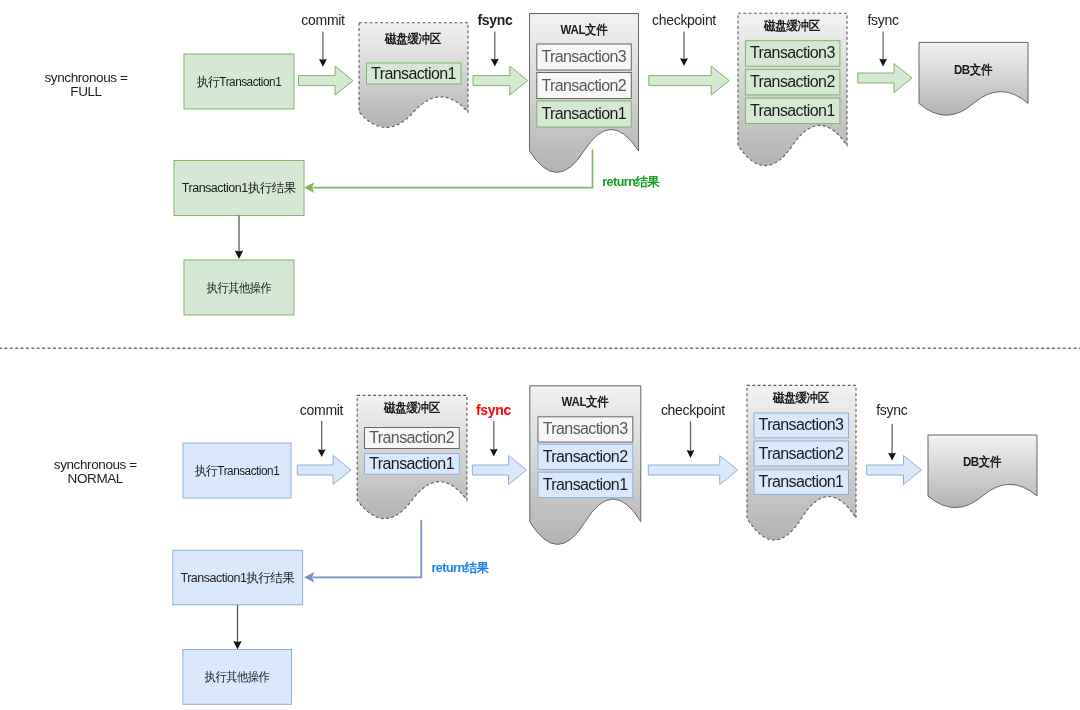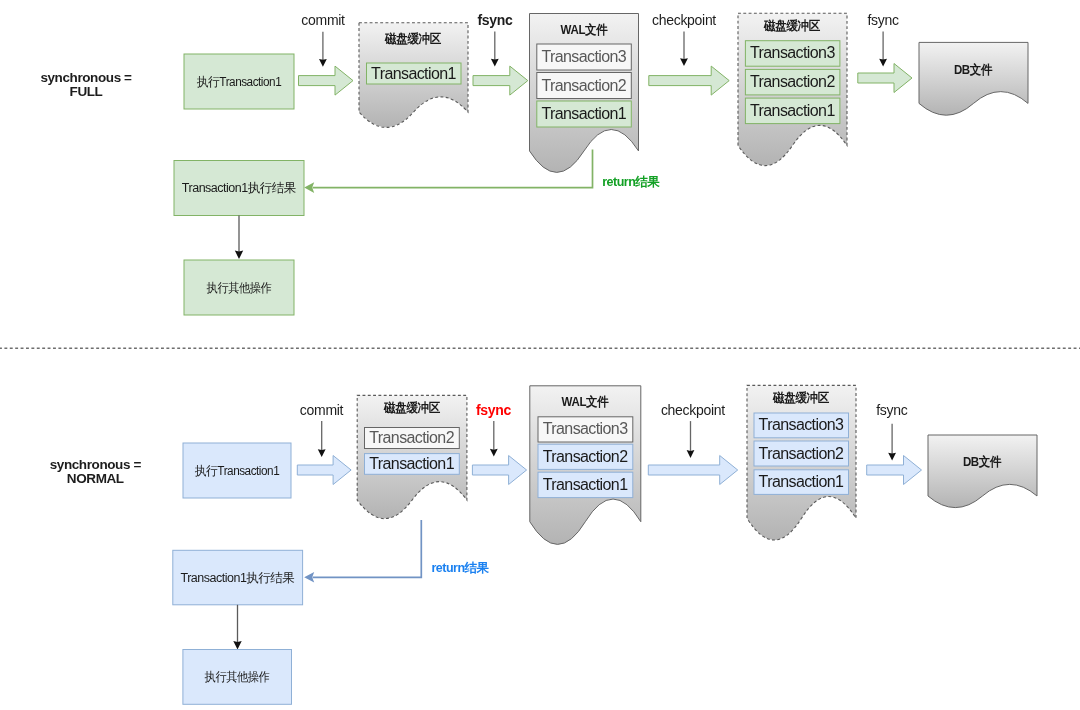--- a/index.html
+++ b/index.html
@@ -12,21 +12,21 @@
   .fs11{font-size:16px;letter-spacing:-0.6px;}
   .fs125{font-size:14px;letter-spacing:-0.3px;}
   .cjk{font-size:12.5px;letter-spacing:-0.5px;}
   .title{font-size:12.8px;letter-spacing:-0.4px;}
   .txt.c.title{transform:translate(-50%,-50%) scaleX(0.9);}
   .txt.c.sq94{transform:translate(-50%,-50%) scaleX(0.94);}
   .txt.c.sq90{transform:translate(-50%,-50%) scaleX(0.9);}
   .bold{font-weight:bold;}
   .dim{color:#585858;}
   .modelabel{position:absolute;transform:translateX(-50%);text-align:center;font-size:13.5px;letter-spacing:-0.4px;
-             font-weight:bold;line-height:14.2px;color:#1d1d1d;white-space:nowrap;}
+             font-weight:normal;line-height:14.2px;color:#1d1d1d;white-space:nowrap;}
 </style>
 </head>
 <body>
 
 <div id="stage">
   <svg id="art" viewBox="0 0 1080 710">
 
   <defs>
     <linearGradient id="gGrey0" x1="0" y1="0" x2="0" y2="1">
       <stop offset="0%" stop-color="#f2f2f2"></stop>

